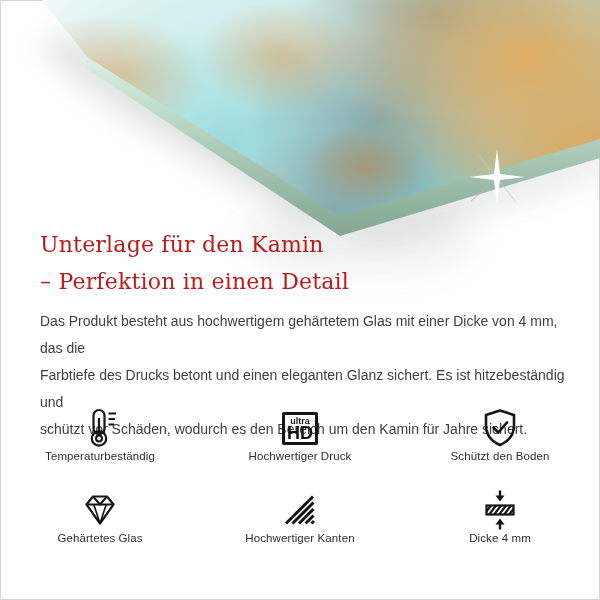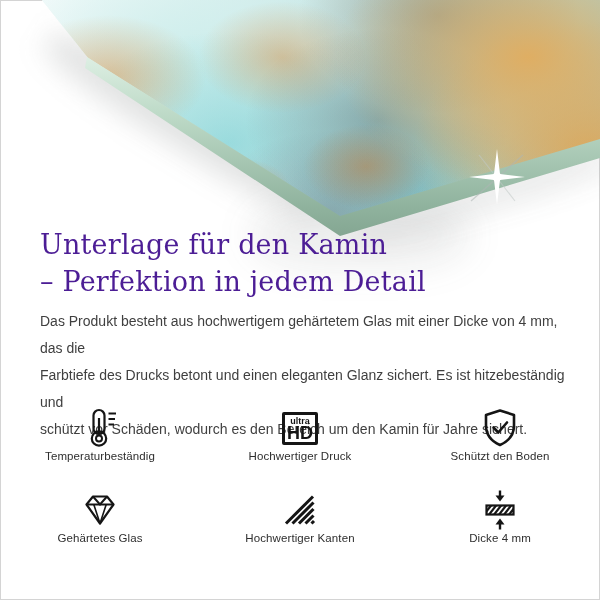--- a/index.html
+++ b/index.html
@@ -38,22 +38,22 @@
   .glass-edge{
     position:absolute;left:0;top:0;width:600px;height:260px;
     clip-path:polygon(87px 57px, 340px 216px, 600px 139px, 600px 158px, 340px 236px, 85px 68px);
     background:linear-gradient(to bottom, #eefaf2 10%, #bcd9c6 45%, #8fb29d 80%, #7b9c89 100%);
   }
   .sparkle{position:absolute;left:465px;top:145px;width:64px;height:64px;}
 
   
   .headline{
     position:absolute;left:40px;top:226px;width:520px;
-    font-family:"DejaVu Serif", serif;font-size:27px;line-height:37px;
-    color:#4c1d95;font-weight:400;letter-spacing:.2px;
+    font-family:"DejaVu Serif", serif;font-size:22px;line-height:37px;
+    color:#b91c1c;font-weight:400;letter-spacing:.2px;
   }
   .desc{
     position:absolute;left:40px;top:308px;width:530px;
     font-size:14px;line-height:27px;color:#3f3f3f;
   }
 
   
   .features{position:absolute;left:0;top:398px;width:600px;}
   .frow{display:flex;width:600px;}
   .fcell{width:200px;display:flex;flex-direction:column;align-items:center;padding-top:8px;height:74px;}
@@ -85,21 +85,21 @@
         <line x1="14" y1="10" x2="50" y2="56" stroke="#c2c9c7" stroke-width="1.2"></line>
       </g>
       <path d="M32 4 L35 29 L60 32 L35 35 L32 60 L29 35 L4 32 L29 29 Z" fill="#ffffff"></path>
       <path d="M32 16 L34 30 L48 32 L34 34 L32 48 L30 34 L16 32 L30 30 Z" fill="#ffffff"></path>
       <circle cx="32" cy="32" r="4.5" fill="#ffffff"></circle>
     </svg>
   </div>
 
   <div class="headline">
     <div>Unterlage für den Kamin</div>
-    <div>– Perfektion in jedem Detail</div>
+    <div>– Perfektion in einen Detail</div>
   </div>
 
   <div class="desc">
     <div>Das Produkt besteht aus hochwertigem gehärtetem Glas mit einer Dicke von 4 mm, das die</div>
     <div>Farbtiefe des Drucks betont und einen eleganten Glanz sichert. Es ist hitzebeständig und</div>
     <div>schützt vor Schäden, wodurch es den Bereich um den Kamin für Jahre sichert.</div>
   </div>
 
   <div class="features">
     <div class="frow">

